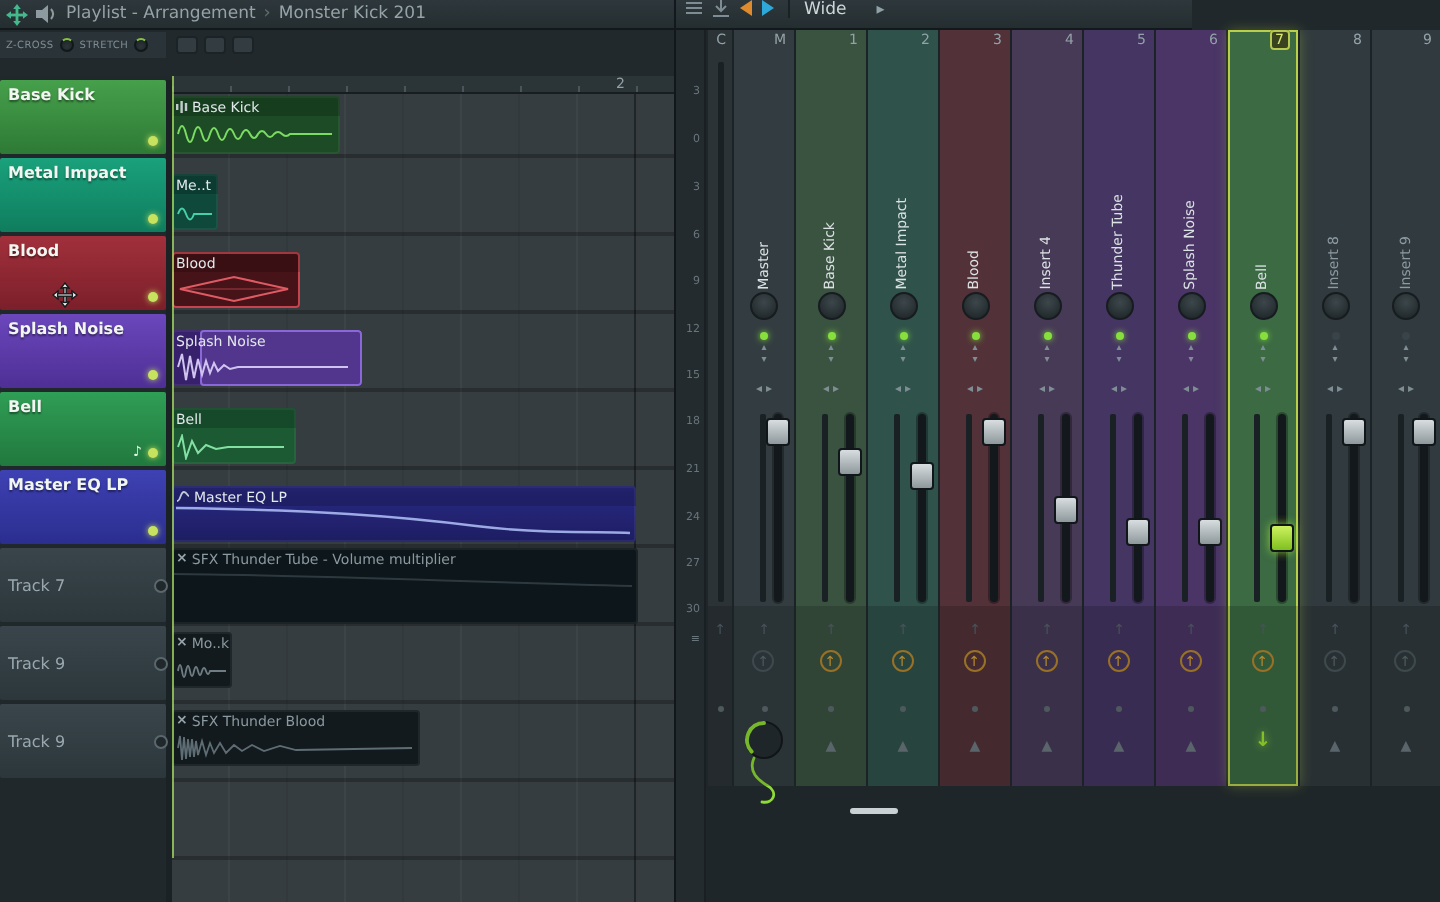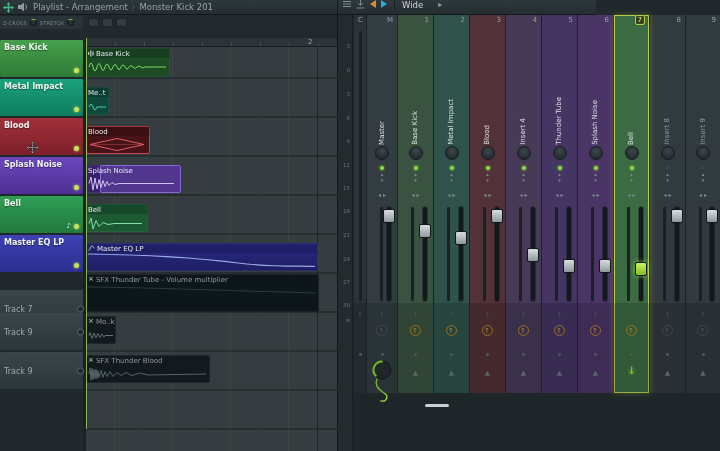--- a/index.html
+++ b/index.html
@@ -190,21 +190,21 @@
     </div>
     <div class="thead" style="top: 156px; --c1: #2f9e55; --c2: #21793e;">
       <span class="tname">Bell</span>
       <span class="note-glyph">♪</span>
       <span class="tled"></span>
     </div>
     <div class="thead" style="top: 195px; --c1: #3e41b2; --c2: #2b2e8f;">
       <span class="tname">Master EQ LP</span>
       <span class="tled"></span>
     </div>
-    <div class="thead plain" style="top: 250px; --c1: #3a454b; --c2: #2c373c;">
+    <div class="thead plain" style="top: 234px; --c1: #3a454b; --c2: #2c373c;">
       <span class="tname">Track 7</span>
       <span class="ring"></span>
     </div>
     <div class="thead plain" style="top: 273px; --c1: #3a454b; --c2: #2c373c;">
       <span class="tname">Track 9</span>
       <span class="ring"></span>
     </div>
     <div class="thead plain" style="top: 312px; --c1: #3a454b; --c2: #2c373c;">
       <span class="tname">Track 9</span>
       <span class="ring"></span>

